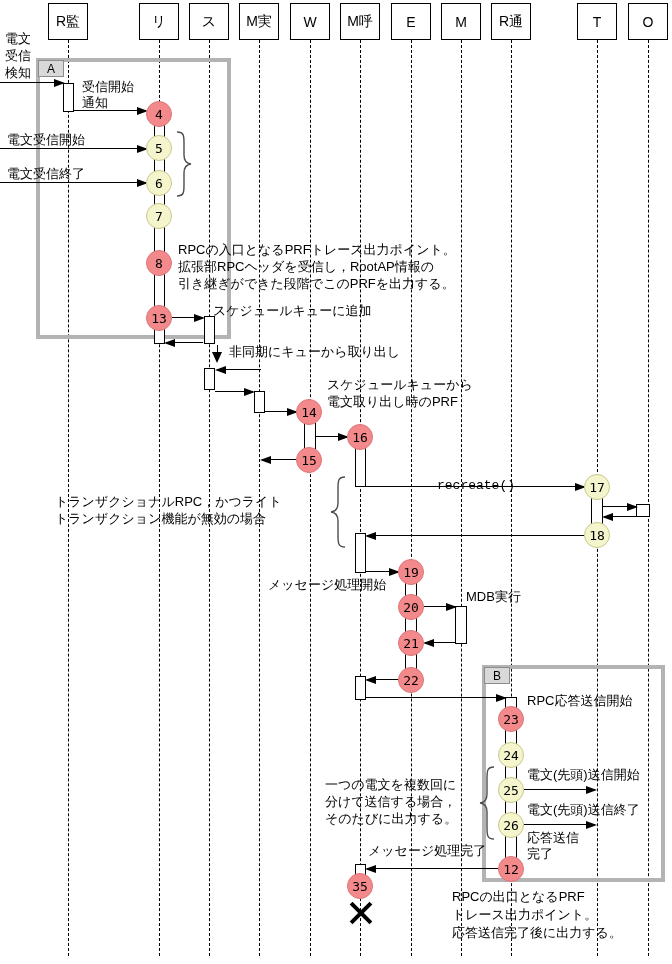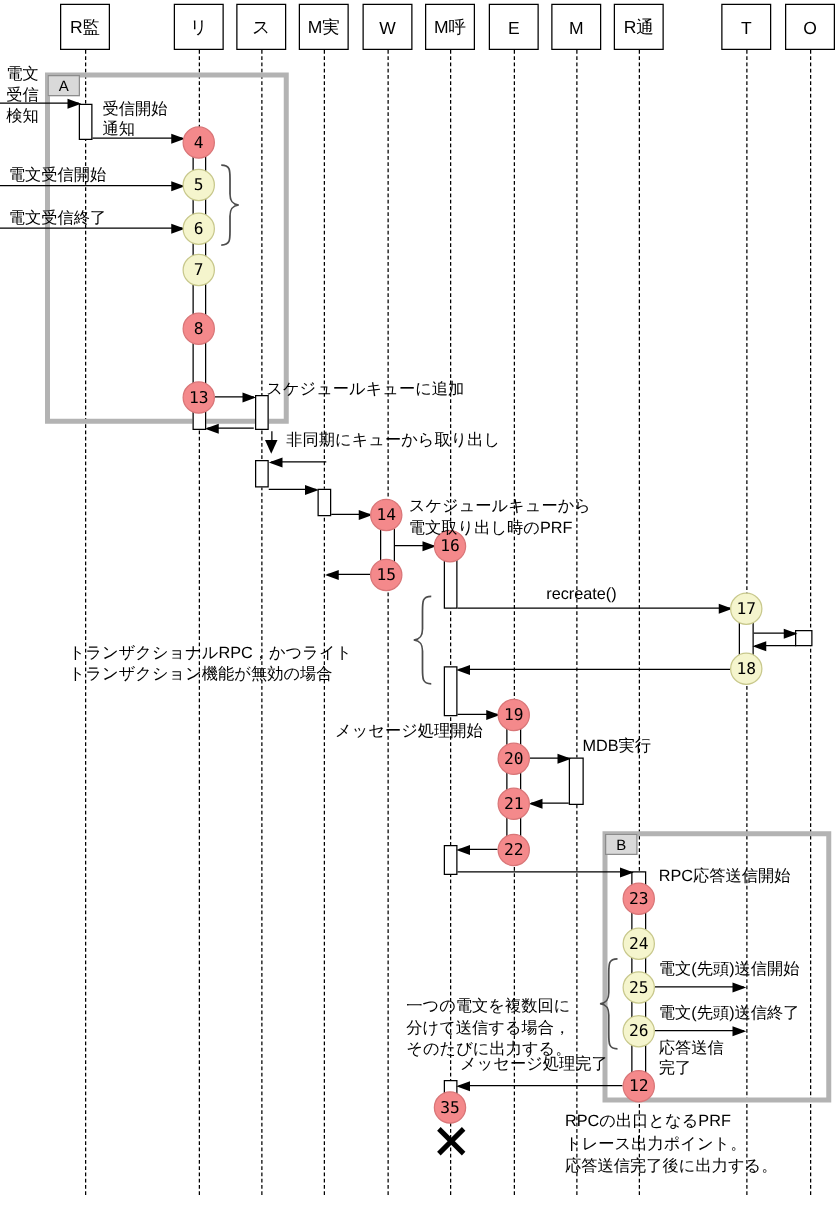--- a/index.html
+++ b/index.html
@@ -20,22 +20,22 @@
   .tp.yellow{background:var(--trace-point-yellow,#f5f5cd);border-color:var(--trace-point-yellow-border,#c8c88c);}
   .msg{position:absolute;height:0;border-top:1.5px solid #000;}
   .msg.hr::after{content:"";position:absolute;right:-2px;top:-4px;width:0;height:0;
                  border:4.5px solid transparent;border-right:0;border-left:11px solid #000;}
   .msg.hl::before{content:"";position:absolute;left:-2px;top:-4px;width:0;height:0;
                   border:4.5px solid transparent;border-left:0;border-right:11px solid #000;}
   .vmsg{position:absolute;width:0;border-left:1.5px solid #000;}
   .head-down{position:absolute;width:0;height:0;border:5px solid transparent;border-bottom:0;
              border-top:11px solid #000;}
   .lbl{position:absolute;font-size:13px;line-height:16px;white-space:pre;}
-  .lbl.mono{font-family:Liberation Sans, sans-serif;}
-  .lbl.lh17{line-height:17px;margin-top:20px;}
+  .lbl.mono{font-family:Liberation Mono, monospace;margin-top:11px;}
+  .lbl.lh17{line-height:17px;}
   .lbl.lh18{line-height:18px;}
   .brace{position:absolute;}
   .brace path{fill:none;stroke:#4d4d4d;stroke-width:1.4;}
   .xline{position:absolute;width:28px;height:0;border-top:4px solid #000;left:347px;top:911px;}
 </style>
 </head>
 <body>
 
 <div id="canvas">
 
@@ -135,20 +135,23 @@
   <div class="xline" style="transform:rotate(45deg)"></div>
   <div class="xline" style="transform:rotate(-45deg)"></div>
 
   <div class="lbl lh17" style="left:5px;top:30px">電文
 受信
 検知</div>
   <div class="lbl" style="left:82px;top:79px">受信開始
 通知</div>
   <div class="lbl" style="left:7px;top:132px">電文受信開始</div>
   <div class="lbl" style="left:7px;top:166px">電文受信終了</div>
+  <div class="lbl lh17" style="left:178px;top:241px">RPCの入口となるPRFトレース出力ポイント。
+拡張部RPCヘッダを受信し，RootAP情報の
+引き継ぎができた段階でこのPRFを出力する。</div>
   <div class="lbl" style="left:213px;top:303px">スケジュールキューに追加</div>
   <div class="lbl lh17" style="left:327px;top:376px">スケジュールキューから
 電文取り出し時のPRF</div>
   <div class="lbl" style="left:229px;top:344px">非同期にキューから取り出し</div>
   <div class="lbl mono" style="left:437px;top:467px">recreate()</div>
   <div class="lbl lh17" style="left:55px;top:493px">トランザクショナルRPC，かつライト
 トランザクション機能が無効の場合</div>
   <div class="lbl" style="left:268px;top:577px">メッセージ処理開始</div>
   <div class="lbl" style="left:466px;top:589px">MDB実行</div>
   <div class="lbl" style="left:527px;top:693px">RPC応答送信開始</div>

